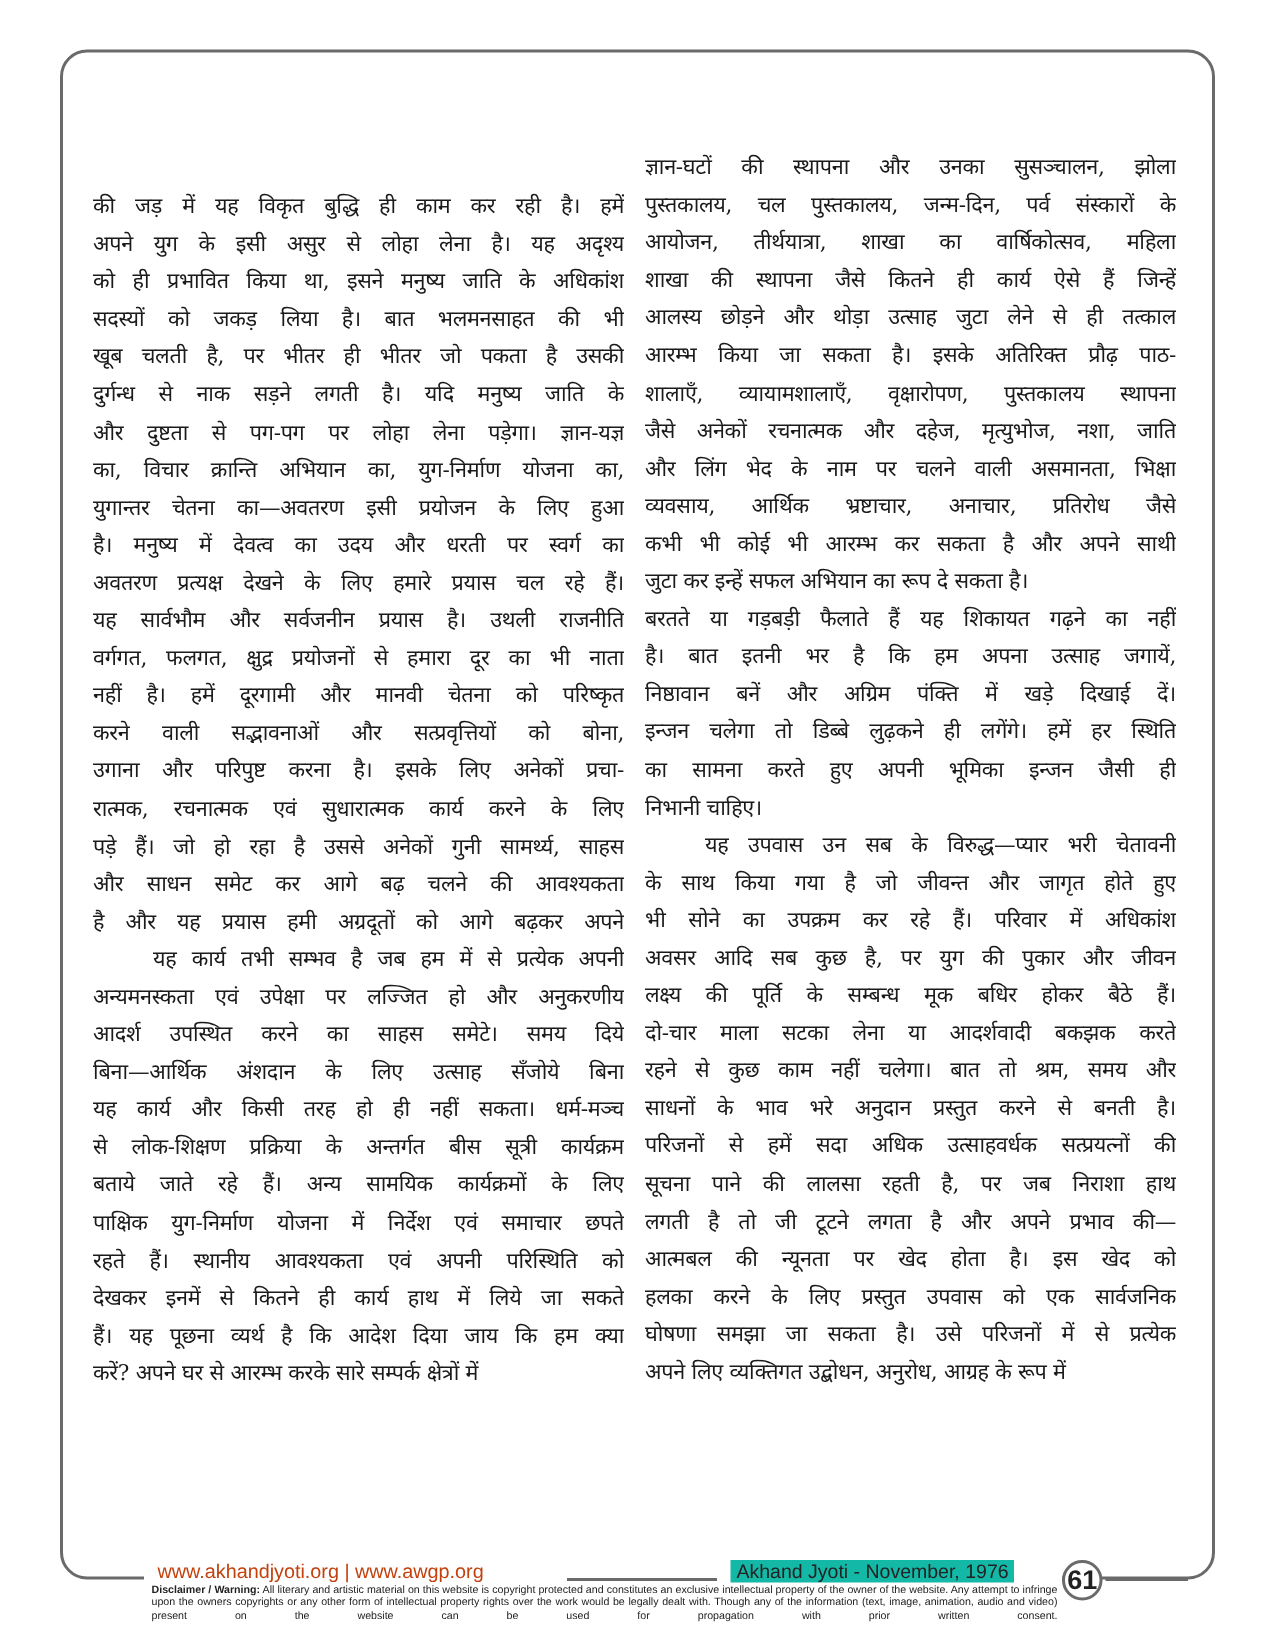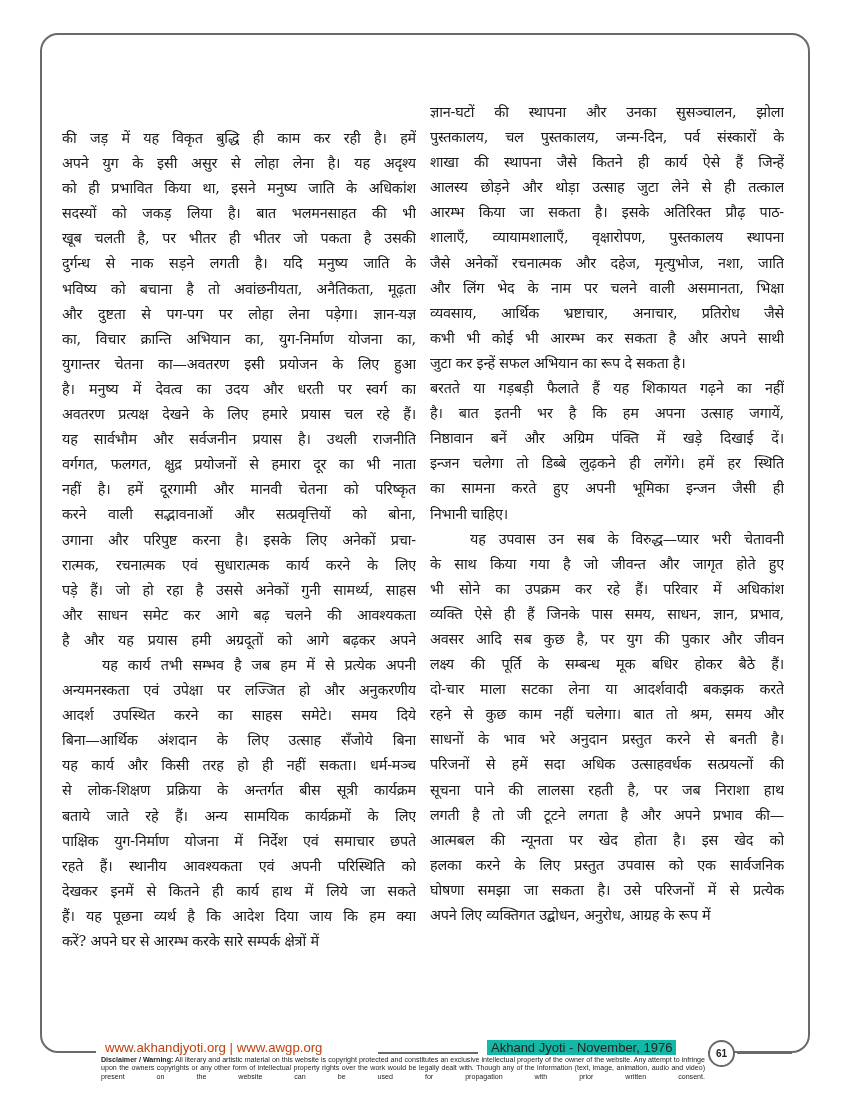--- a/index.html
+++ b/index.html
@@ -75,21 +75,21 @@
     .page-circle {
       position: absolute;
       left: 708px; top: 1040px;
       width: 27px; height: 27px;
       border: 2px solid #6a6a6a;
       border-radius: 50%;
       background: #fff;
       display: flex; align-items: center; justify-content: center;
       font-family: "Liberation Sans", sans-serif;
       font-weight: bold;
-      font-size: 10px;
+      font-size: 18px;
       color: #222;
     }
     .disclaimer {
       position: absolute;
       left: 101px; top: 1056px;
       width: 604px;
       font-family: "Liberation Sans", sans-serif;
       font-size: 7.1px;
       line-height: 8.4px;
       color: #222;
@@ -105,21 +105,20 @@
 <div class="frame-gap"></div>
 
 <div class="columns">
   <div class="col left" id="col-left">
       <span class="line">की जड़ में यह विकृत बुद्धि ही काम कर रही है। हमें</span>
       <span class="line">अपने युग के इसी असुर से लोहा लेना है। यह अदृश्य</span>
       <span class="line">को ही प्रभावित किया था, इसने मनुष्य जाति के अधिकांश</span>
       <span class="line">सदस्यों को जकड़ लिया है। बात भलमनसाहत की भी</span>
       <span class="line">खूब चलती है, पर भीतर ही भीतर जो पकता है उसकी</span>
       <span class="line">दुर्गन्ध से नाक सड़ने लगती है। यदि मनुष्य जाति के</span>
-      <span class="line">भविष्य को बचाना है तो अवांछनीयता, अनैतिकता, मूढ़ता</span>
       <span class="line">और दुष्टता से पग-पग पर लोहा लेना पड़ेगा। ज्ञान-यज्ञ</span>
       <span class="line">का, विचार क्रान्ति अभियान का, युग-निर्माण योजना का,</span>
       <span class="line">युगान्तर चेतना का—अवतरण इसी प्रयोजन के लिए हुआ</span>
       <span class="line">है। मनुष्य में देवत्व का उदय और धरती पर स्वर्ग का</span>
       <span class="line">अवतरण प्रत्यक्ष देखने के लिए हमारे प्रयास चल रहे हैं।</span>
       <span class="line">यह सार्वभौम और सर्वजनीन प्रयास है। उथली राजनीति</span>
       <span class="line">वर्गगत, फलगत, क्षुद्र प्रयोजनों से हमारा दूर का भी नाता</span>
       <span class="line">नहीं है। हमें दूरगामी और मानवी चेतना को परिष्कृत</span>
       <span class="line">करने वाली सद्भावनाओं और सत्प्रवृत्तियों को बोना,</span>
       <span class="line">उगाना और परिपुष्ट करना है। इसके लिए अनेकों प्रचा-</span>
@@ -136,39 +135,39 @@
       <span class="line">बताये जाते रहे हैं। अन्य सामयिक कार्यक्रमों के लिए</span>
       <span class="line">पाक्षिक युग-निर्माण योजना में निर्देश एवं समाचार छपते</span>
       <span class="line">रहते हैं। स्थानीय आवश्यकता एवं अपनी परिस्थिति को</span>
       <span class="line">देखकर इनमें से कितने ही कार्य हाथ में लिये जा सकते</span>
       <span class="line">हैं। यह पूछना व्यर्थ है कि आदेश दिया जाय कि हम क्या</span>
       <span class="line last">करें? अपने घर से आरम्भ करके सारे सम्पर्क क्षेत्रों में</span>
     </div>
   <div class="col right" id="col-right">
       <span class="line">ज्ञान-घटों की स्थापना और उनका सुसञ्चालन, झोला</span>
       <span class="line">पुस्तकालय, चल पुस्तकालय, जन्म-दिन, पर्व संस्कारों के</span>
+      <span class="line">आयोजन, तीर्थयात्रा, शाखा का वार्षिकोत्सव, महिला</span>
       <span class="line">शाखा की स्थापना जैसे कितने ही कार्य ऐसे हैं जिन्हें</span>
       <span class="line">आलस्य छोड़ने और थोड़ा उत्साह जुटा लेने से ही तत्काल</span>
       <span class="line">आरम्भ किया जा सकता है। इसके अतिरिक्त प्रौढ़ पाठ-</span>
       <span class="line">शालाएँ, व्यायामशालाएँ, वृक्षारोपण, पुस्तकालय स्थापना</span>
       <span class="line">जैसे अनेकों रचनात्मक और दहेज, मृत्युभोज, नशा, जाति</span>
       <span class="line">और लिंग भेद के नाम पर चलने वाली असमानता, भिक्षा</span>
       <span class="line">व्यवसाय, आर्थिक भ्रष्टाचार, अनाचार, प्रतिरोध जैसे</span>
       <span class="line">कभी भी कोई भी आरम्भ कर सकता है और अपने साथी</span>
       <span class="line last">जुटा कर इन्हें सफल अभियान का रूप दे सकता है।</span>
       <span class="line">बरतते या गड़बड़ी फैलाते हैं यह शिकायत गढ़ने का नहीं</span>
       <span class="line">है। बात इतनी भर है कि हम अपना उत्साह जगायें,</span>
       <span class="line">निष्ठावान बनें और अग्रिम पंक्ति में खड़े दिखाई दें।</span>
       <span class="line">इन्जन चलेगा तो डिब्बे लुढ़कने ही लगेंगे। हमें हर स्थिति</span>
       <span class="line">का सामना करते हुए अपनी भूमिका इन्जन जैसी ही</span>
       <span class="line last">निभानी चाहिए।</span>
       <span class="line indent">यह उपवास उन सब के विरुद्ध—प्यार भरी चेतावनी</span>
       <span class="line">के साथ किया गया है जो जीवन्त और जागृत होते हुए</span>
       <span class="line">भी सोने का उपक्रम कर रहे हैं। परिवार में अधिकांश</span>
-      <span class="line">व्यक्ति ऐसे ही हैं जिनके पास समय, साधन, ज्ञान, प्रभाव,</span>
       <span class="line">अवसर आदि सब कुछ है, पर युग की पुकार और जीवन</span>
       <span class="line">लक्ष्य की पूर्ति के सम्बन्ध मूक बधिर होकर बैठे हैं।</span>
       <span class="line">दो-चार माला सटका लेना या आदर्शवादी बकझक करते</span>
       <span class="line">रहने से कुछ काम नहीं चलेगा। बात तो श्रम, समय और</span>
       <span class="line">साधनों के भाव भरे अनुदान प्रस्तुत करने से बनती है।</span>
       <span class="line">परिजनों से हमें सदा अधिक उत्साहवर्धक सत्प्रयत्नों की</span>
       <span class="line">सूचना पाने की लालसा रहती है, पर जब निराशा हाथ</span>
       <span class="line">लगती है तो जी टूटने लगता है और अपने प्रभाव की—</span>
       <span class="line">आत्मबल की न्यूनता पर खेद होता है। इस खेद को</span>
       <span class="line">हलका करने के लिए प्रस्तुत उपवास को एक सार्वजनिक</span>

